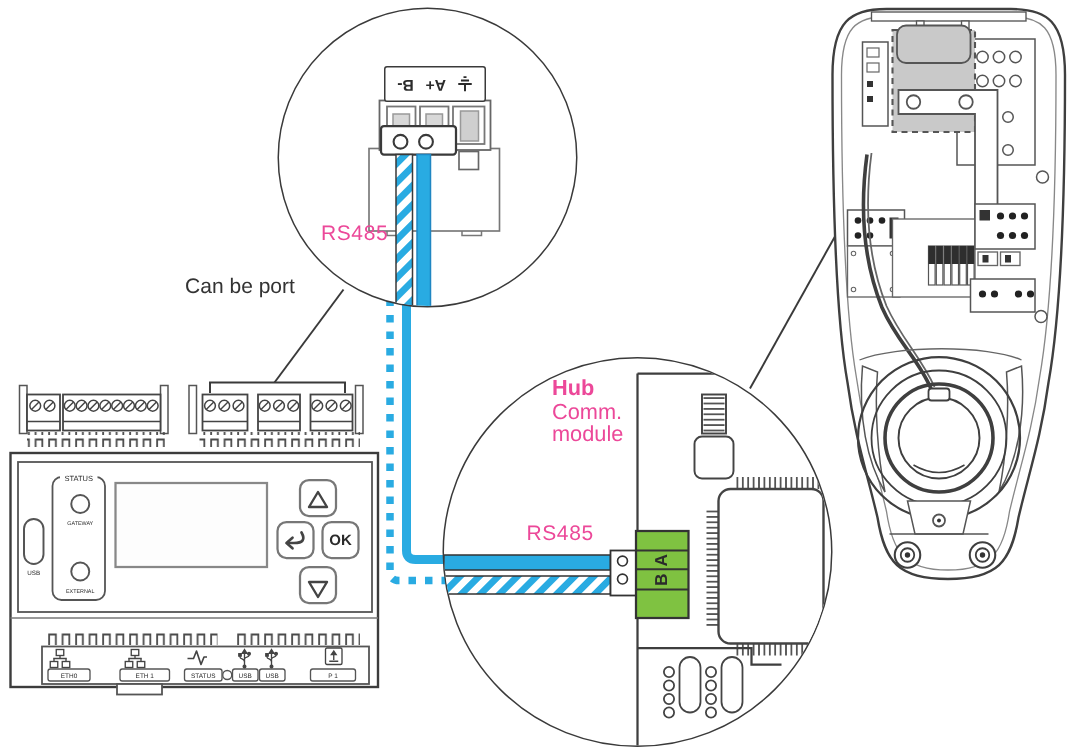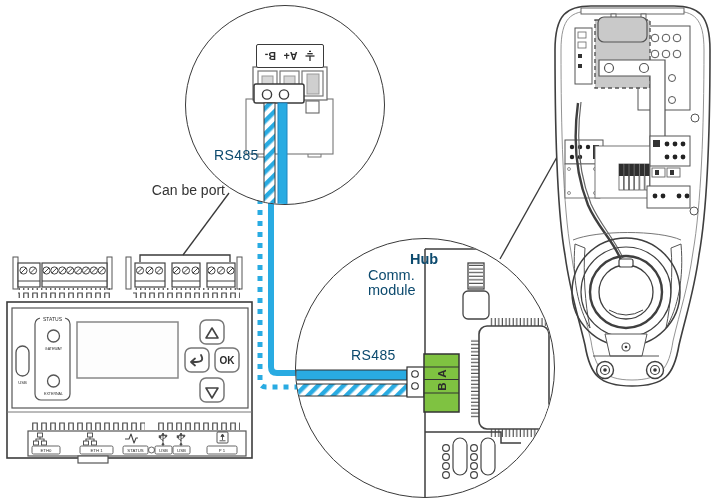--- a/index.html
+++ b/index.html
@@ -4,26 +4,26 @@
 <style>
   * { margin:0; padding:0; box-sizing:border-box; }
   body { background:#fff; font-family:"Liberation Sans", sans-serif; }
   #stage { position:relative; width:716px; height:504px; background:#fff; overflow:hidden; color:#2b2b2b; }
   .abs { position:absolute; }
   svg { display:block; }
   svg text { font-family:"Liberation Sans", sans-serif; fill:#2b2b2b; }
   .zoom-circle { position:absolute; border:1.6px solid #3a3a3a; border-radius:50%; background:#fff; overflow:hidden; }
   #top-circle { left:185px; top:5px; width:200px; height:200px; }
   #hub-circle { left:295px; top:238px; width:260px; height:260px; }
-  .lbl { position:absolute; color:#0c4a6e; }
-  #callout-text { left:95px; top:182px; width:130px; text-align:right; font-size:14px; line-height:17px; color:#333; }
+  .lbl { position:absolute; color:#ec4899; }
+  #callout-text { left:95px; top:182px; width:130px; text-align:center; font-size:14px; line-height:17px; color:#333; }
   #rs485-top { left:28px; top:141px; font-size:14px; letter-spacing:.4px; }
   #rs485-hub { left:55px; top:108px; font-size:14px; letter-spacing:.4px; }
   #hub-title { left:72px; top:13px; font-size:14.5px; line-height:15.5px; }
-  #hub-title .b { font-weight:bold;margin-left:42px; }
+  #hub-title .b { font-weight:bold; }
   #pin-label {
     left:70px; top:38px; width:68px; height:24px;
     border:1.6px solid #3a3a3a; border-radius:2px; background:#fff;
     display:flex; align-items:center; justify-content:space-evenly;
     transform:rotate(180deg); font-size:10.5px; font-weight:600; color:#2b2b2b;
   }
   .layer1 { z-index:1; } .layer2 { z-index:2; } .layer3 { z-index:3; }
 </style>
 </head>
 <body>

